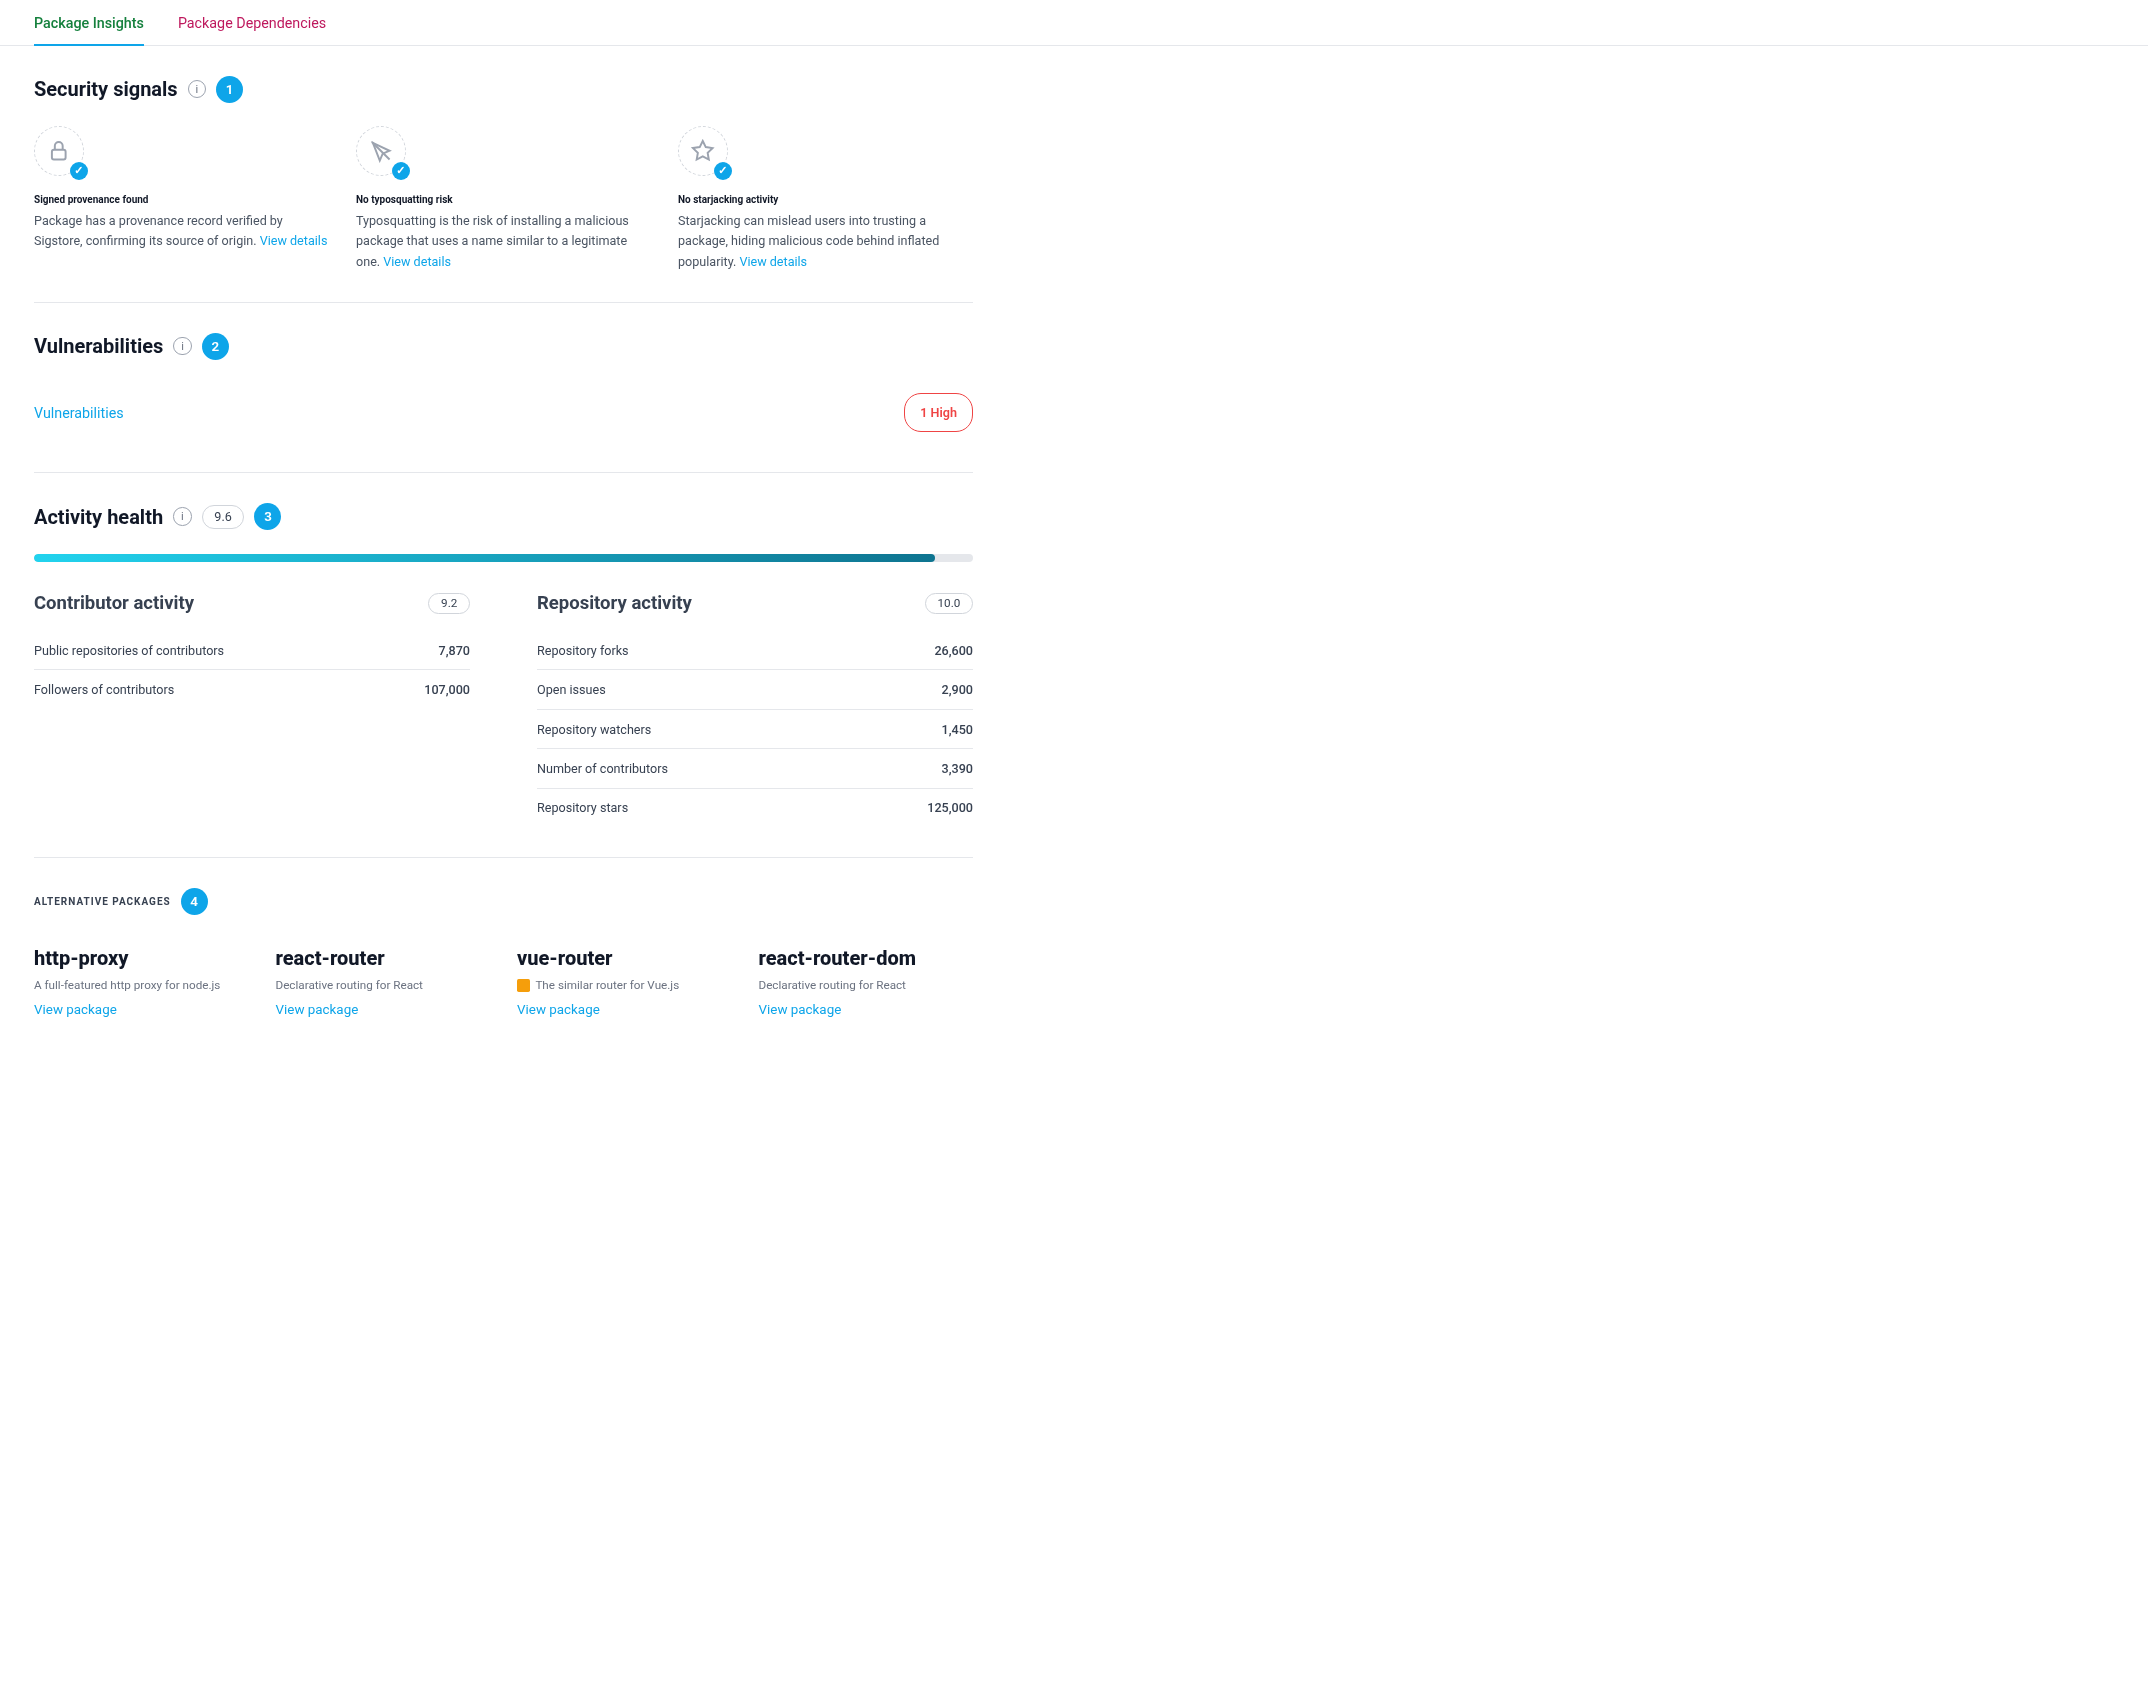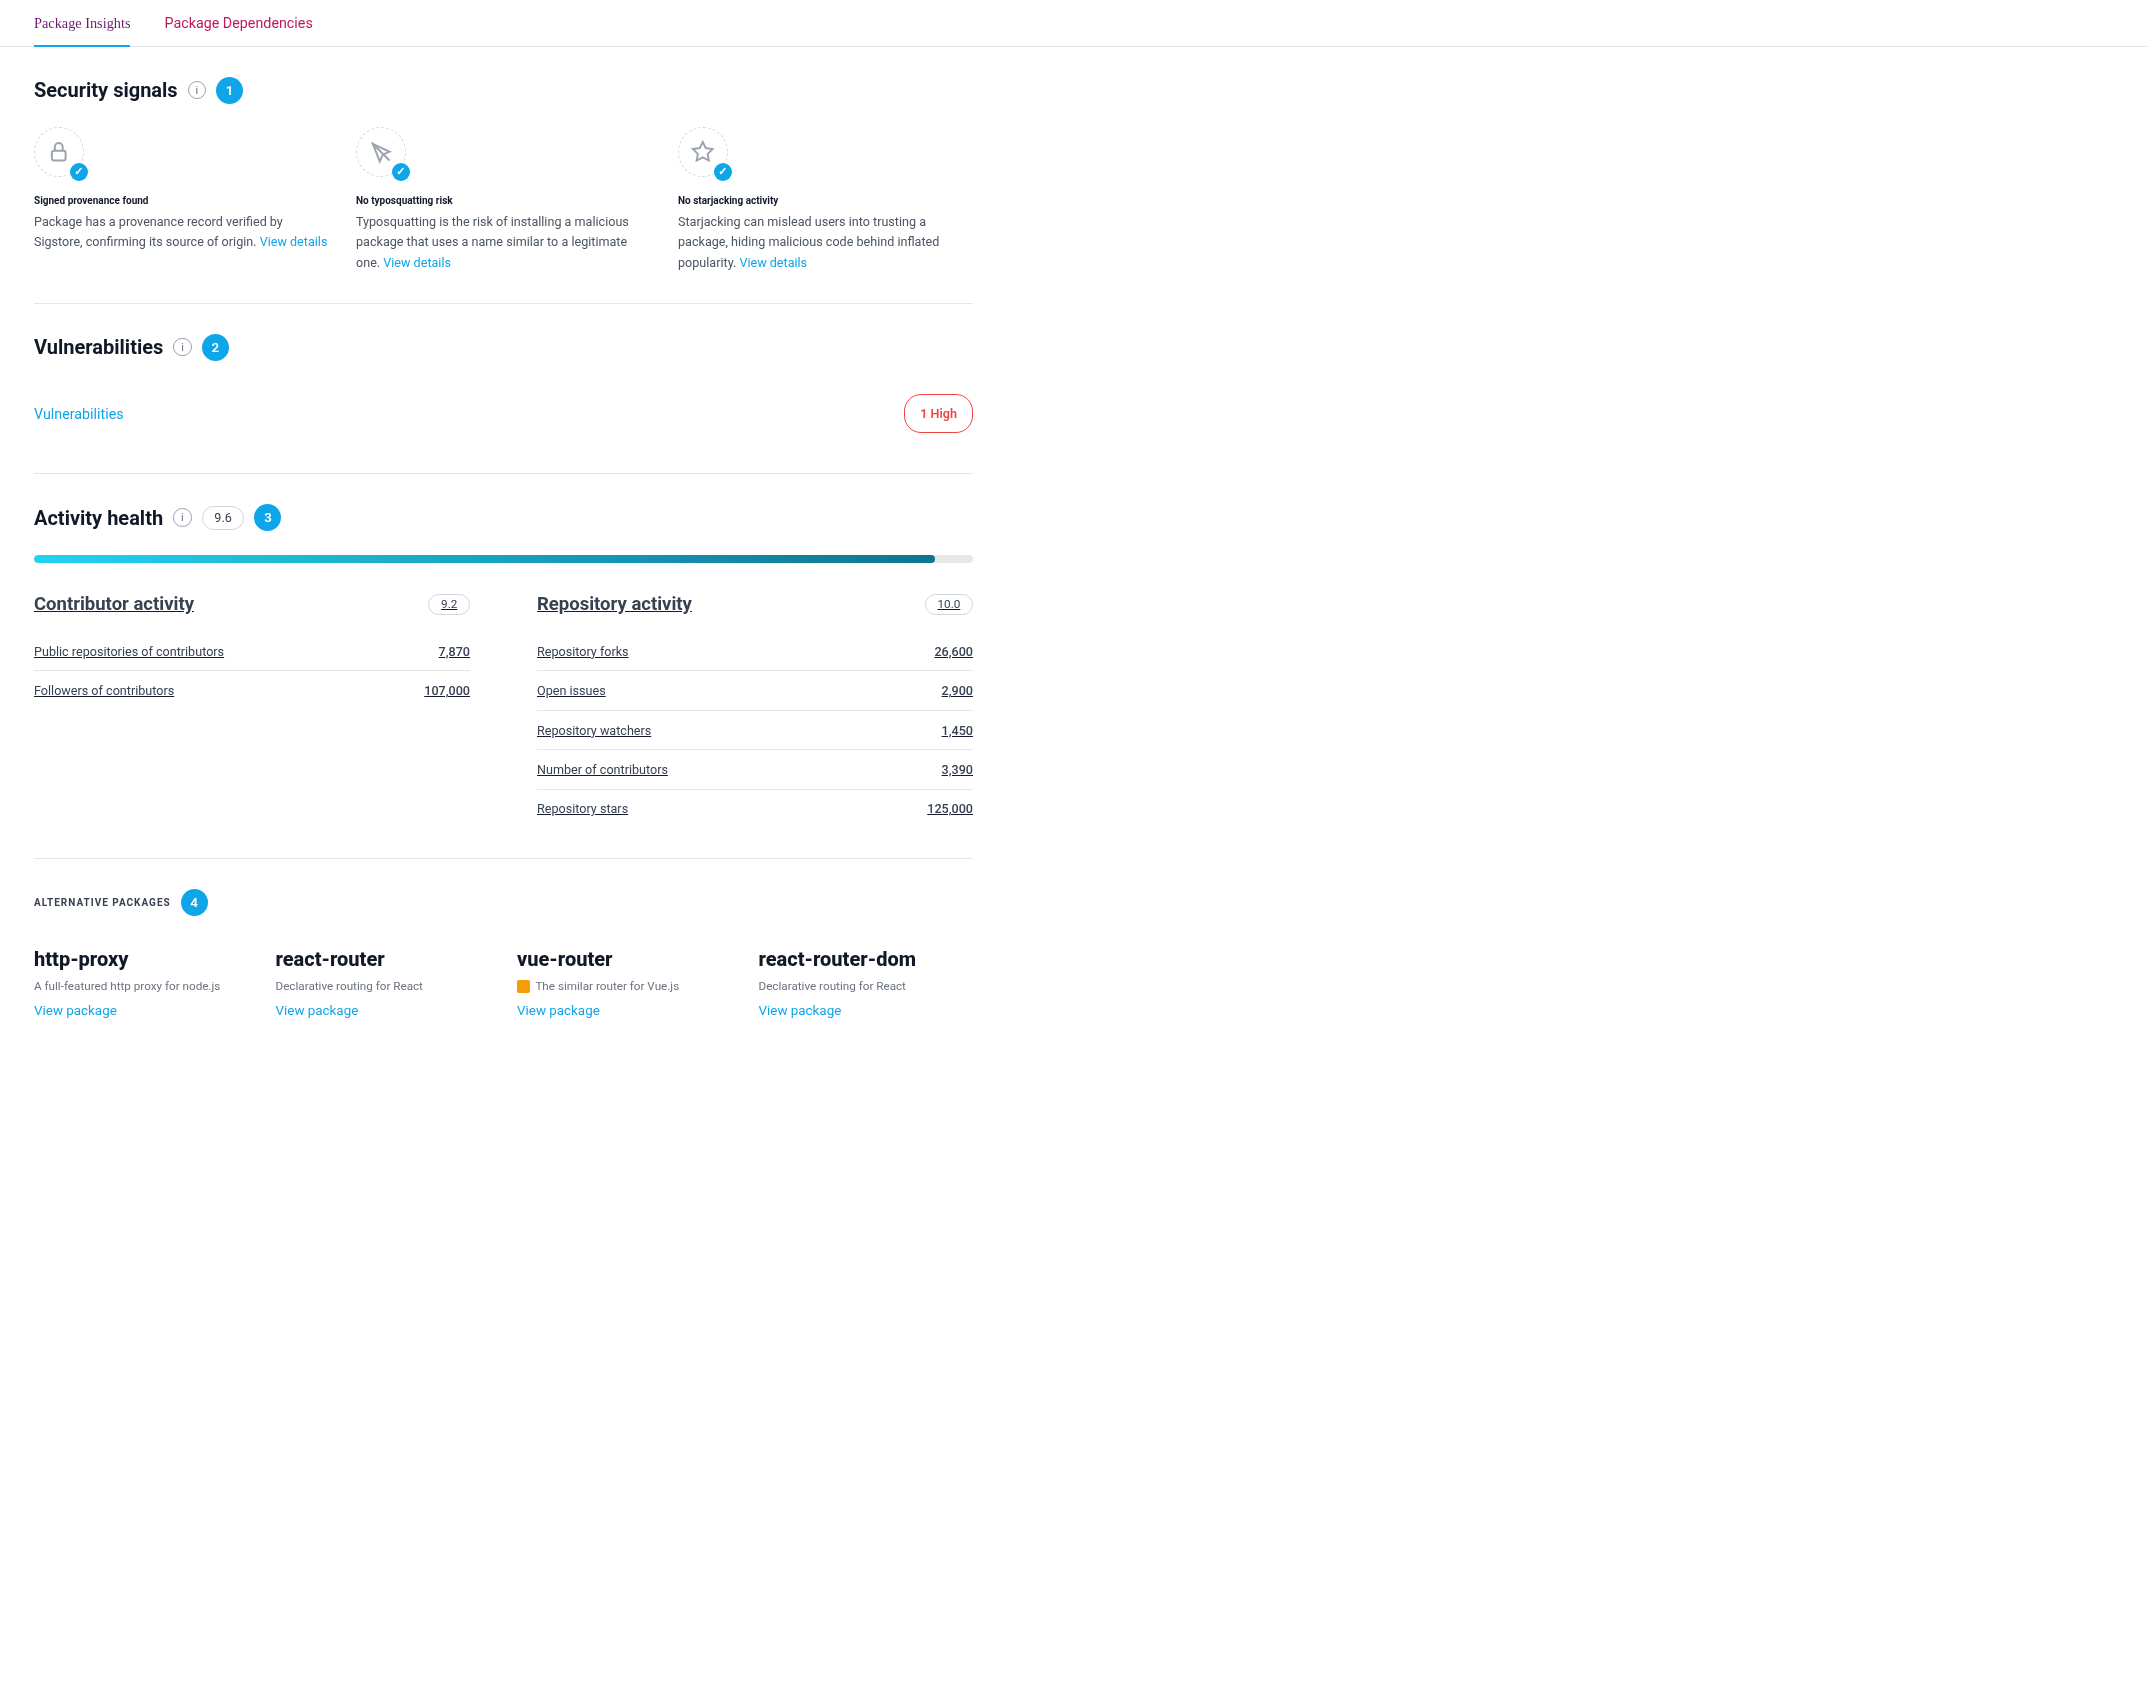--- a/index.html
+++ b/index.html
@@ -20,24 +20,23 @@
     .tab {
       padding: 15px 0 13.4px;
       cursor: pointer;
       font-size: 14.3px;
       color: #be185d;
       border-bottom: 2.5px solid transparent;
       margin-bottom: -1.7px;
       white-space: nowrap;
     }
     .tab.active {
-      color: #701a75;
+      color: #15803d;
       border-bottom-color: #0ea5e9;
       font-weight: 500;
-      font-family: Liberation Serif, serif;
     }
 
     
     .content {
       padding: 30px 34px;
       max-width: 1007px;
     }
 
     
     .section-header {
@@ -186,21 +185,20 @@
     .progress-bar-fill {
       height: 100%;
       background: linear-gradient(to right, #22d3ee, #0e7490);
       border-radius: 4.2px;
     }
 
     .activity-grid {
       display: grid;
       grid-template-columns: 1fr 1fr;
       gap: 67px;
-      text-decoration: underline;
     }
     .activity-section-title {
       font-size: 18.5px;
       font-weight: 700;
       color: #374151;
       margin-bottom: 17px;
       display: flex;
       align-items: center;
       justify-content: space-between;
     }

